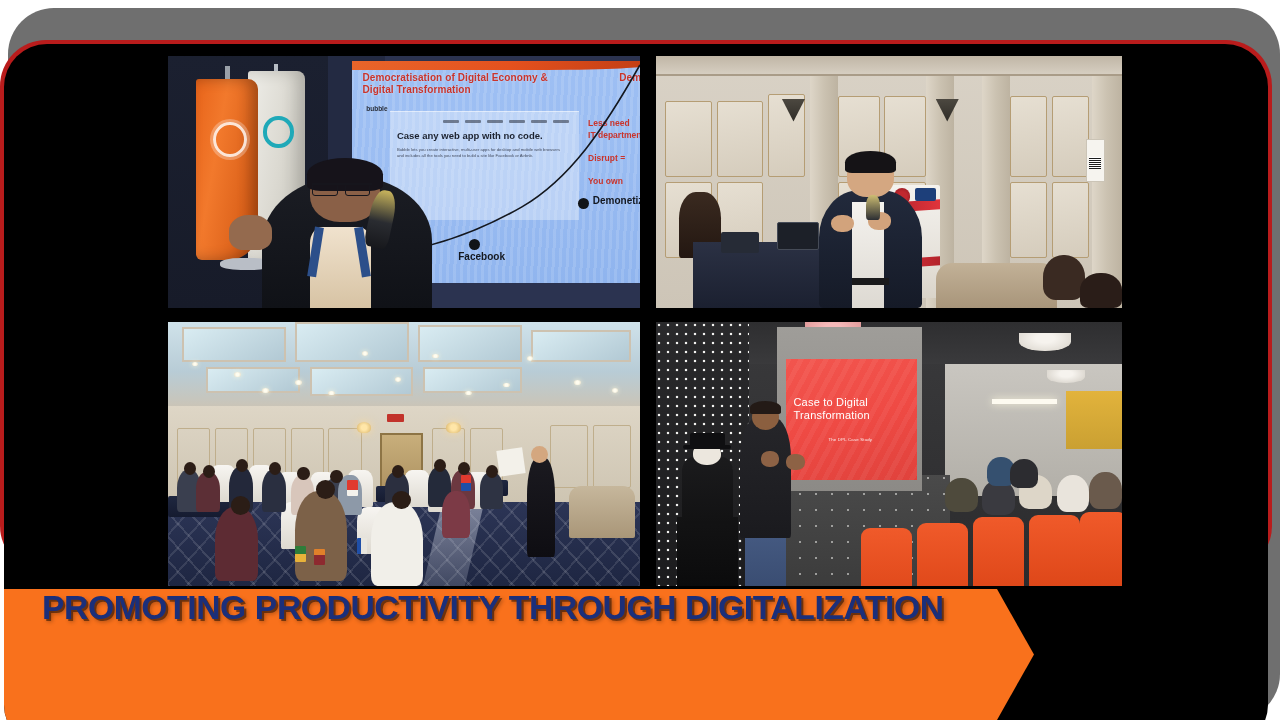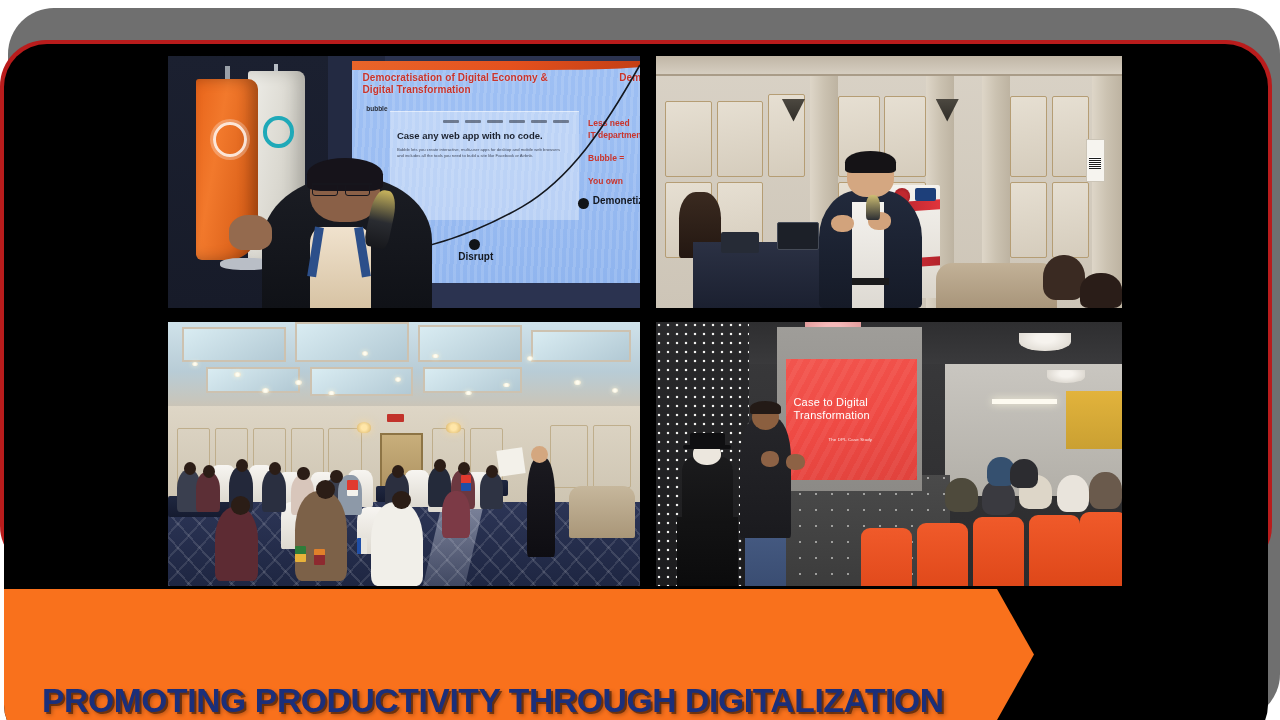--- a/index.html
+++ b/index.html
@@ -544,21 +544,21 @@
   .p4-audience-head {
     position:absolute; border-radius:48% 48% 30% 30%;
   }
 
   
   #banner {
     position:absolute;
     left:0; top:545px; width:1030px; height:131px;
     background:#f9711c;
     clip-path:polygon(0 0, 993px 0, 1030px 50%, 993px 100%, 0 100%);
-    display:flex; align-items:flex-end;
+    display:flex; align-items:flex-start;
   }
   #banner-title {
     margin-left:38px;
     color:#1b2f7a;
     font-family:"Liberation Sans", sans-serif;
     font-weight:700;
     font-size:33px;
     letter-spacing:-0.4px;
     white-space:nowrap;
     transform:scaleX(1.02);
@@ -595,31 +595,31 @@
             <span></span>
             <span></span>
             <span></span>
             <span></span>
           </div>
           <div class="ph" id="p1-headline">Case any web app with no code.</div>
           <div class="ph" id="p1-subcopy">Bubble lets you create interactive, multi-user apps for desktop and mobile web browsers and includes all the tools you need to build a site like Facebook or Airbnb.</div>
 
           <div class="ph p1-redline" id="p1-red-1">Less need</div>
           <div class="ph p1-redline" id="p1-red-2">IT department</div>
-          <div class="ph p1-redline" id="p1-red-3">Bubble =</div>
+          <div class="ph p1-redline" id="p1-red-3">Disrupt =</div>
           <div class="ph p1-redline" id="p1-red-4">You own</div>
 
           <svg class="ph" id="p1-curve" viewBox="0 0 288 222" preserveAspectRatio="none">
             <path d="M0 196 C60 194 118 176 170 146 C218 118 252 68 288 4" fill="none" stroke="#14181f" stroke-width="1.6"></path>
           </svg>
           <div class="ph p1-node" id="p1-node-digitize"></div>
           <div class="ph p1-node" id="p1-node-disrupt"></div>
           <div class="ph p1-node" id="p1-node-demon"></div>
           <div class="ph p1-node-label" id="p1-label-digitize">Digitize</div>
-          <div class="ph p1-node-label" id="p1-label-disrupt">Disrupt</div>
+          <div class="ph p1-node-label" id="p1-label-disrupt">Facebook</div>
           <div class="ph p1-node-label" id="p1-label-demon">Demonetize</div>
 
           <div class="ph" id="p1-pole-a"></div>
           <div class="ph" id="p1-pole-b"></div>
           <div class="ph" id="p1-flag-white"></div>
           <div class="ph" id="p1-flag-white-emblem"></div>
           <div class="ph" id="p1-flag-orange"></div>
           <div class="ph" id="p1-flag-orange-emblem"></div>
           <div class="ph" id="p1-stand"></div>
 

